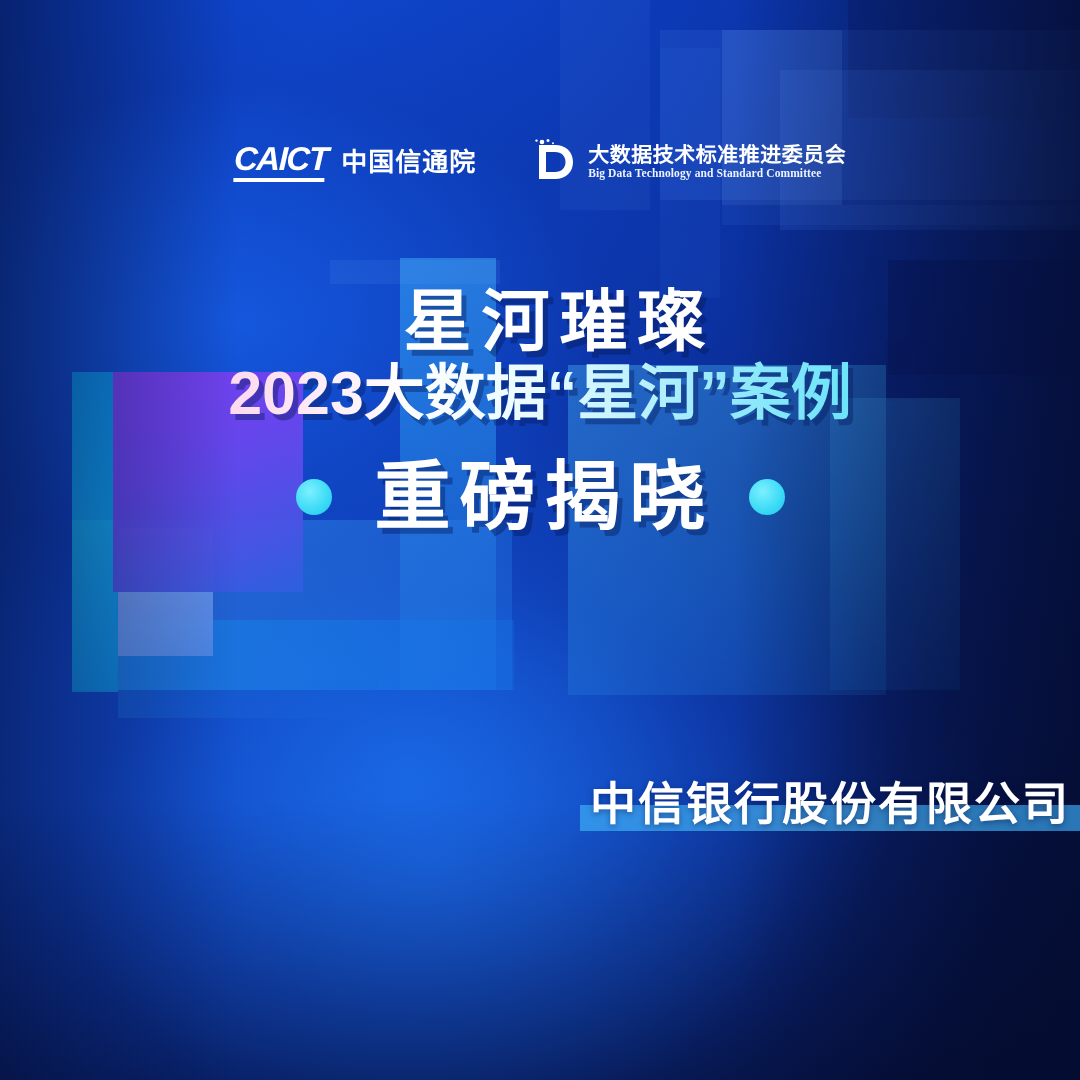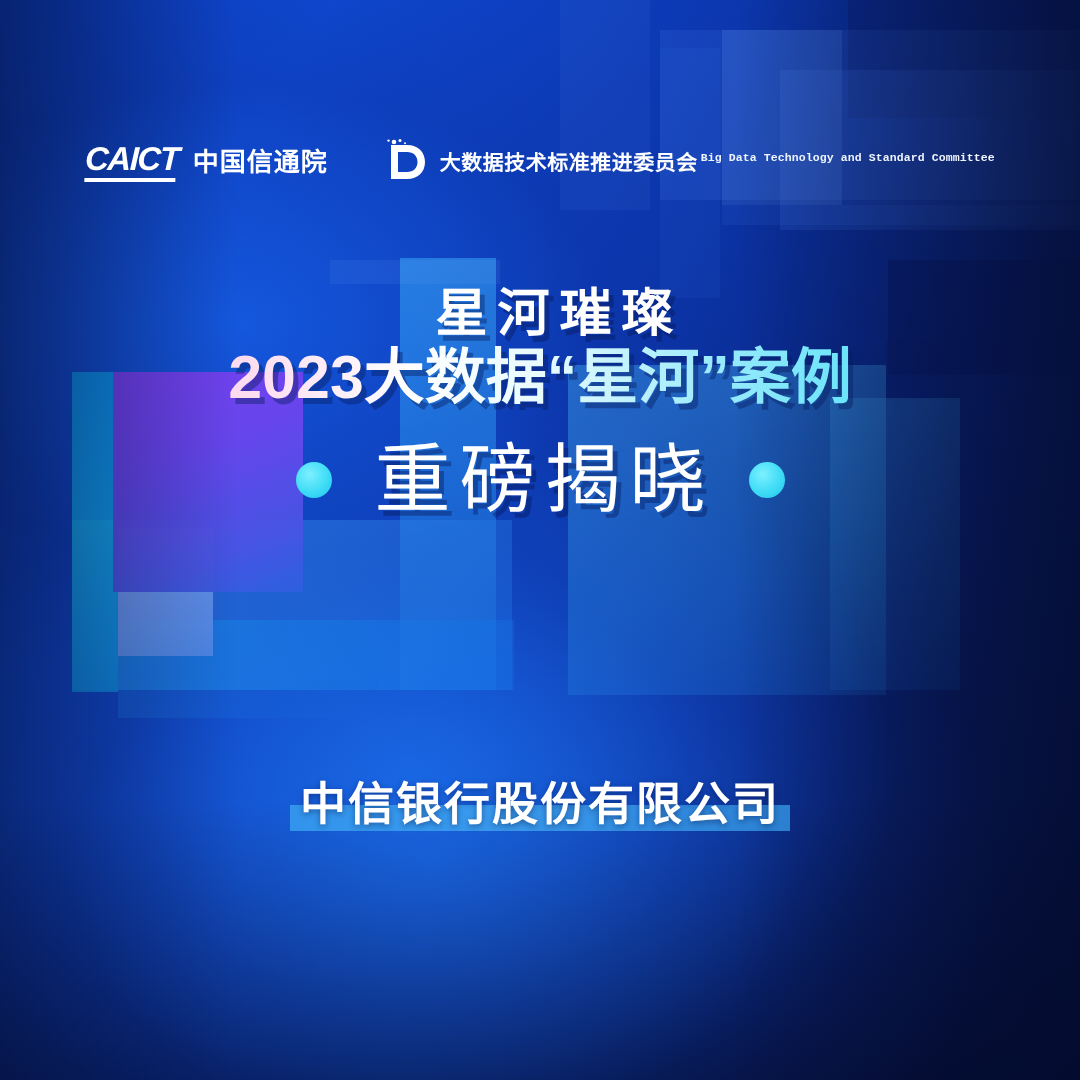--- a/index.html
+++ b/index.html
@@ -147,42 +147,42 @@
   .caict-cn {
     font-size: 26px;
     font-weight: 700;
     color: #ffffff;
     letter-spacing: 1px;
     line-height: 1;
   }
 
   .logo-bdtsc { display: flex; align-items: center; gap: 12px; }
   .bdtsc-mark { width: 44px; height: 48px; position: relative; }
-  .bdtsc-text { display: flex; flex-direction: row; gap: 3px; }
+  .bdtsc-text { display: flex; flex-direction: column; gap: 3px; }
   .bdtsc-cn {
     font-size: 21px;
     font-weight: 700;
     color: #ffffff;
     letter-spacing: 0.5px;
     line-height: 1;
   }
   .bdtsc-en {
     font-size: 11.5px;
     font-weight: 700;
     color: #eef4ff;
     letter-spacing: 0.1px;
     line-height: 1;
-    font-family: Liberation Mono, monospace;
+    font-family: Liberation Serif, serif;
   }
 
   
   .headline { position: absolute; left: 0; right: 0; top: 286px; z-index: 7; text-align: center; }
 
   .line1 {
-    font-size: 52px;
+    font-size: 68px;
     font-weight: 900;
     color: #ffffff;
     letter-spacing: 10px;
     line-height: 1.05;
     text-shadow: 5px 6px 0 rgba(4,20,80,0.38);
     padding-left: 4px;
     white-space: nowrap;
     margin-left: 35px;
   }
 
@@ -217,38 +217,38 @@
     gap: 34px;
   }
   .dot {
     width: 36px; height: 36px;
     border-radius: 50%;
     background: radial-gradient(circle at 38% 34%, #7df0ff 0%, #3fdcf6 55%, #1fc7ec 100%);
     flex: 0 0 auto;
   }
   .line3 {
     font-size: 76px;
-    font-weight: 400;
+    font-weight: 700;
     color: #ffffff;
     letter-spacing: 9px;
     line-height: 1.05;
     padding-left: 9px;
     text-shadow: 5px 6px 0 rgba(4,22,84,0.40);
     white-space: nowrap;
     text-align: right;
   }
 
   
   .winners {
     position: absolute;
     left: 0; right: 0; top: 778px;
     z-index: 7;
     display: flex;
     flex-direction: column;
-    align-items: center;
+    align-items: flex-end;
     gap: 34px;
   }
   .winner {
     position: relative;
     display: inline-block;
     padding: 0 10px 2px 10px;
     font-size: 46px;
     font-weight: 700;
     color: #ffffff;
     letter-spacing: 2px;

